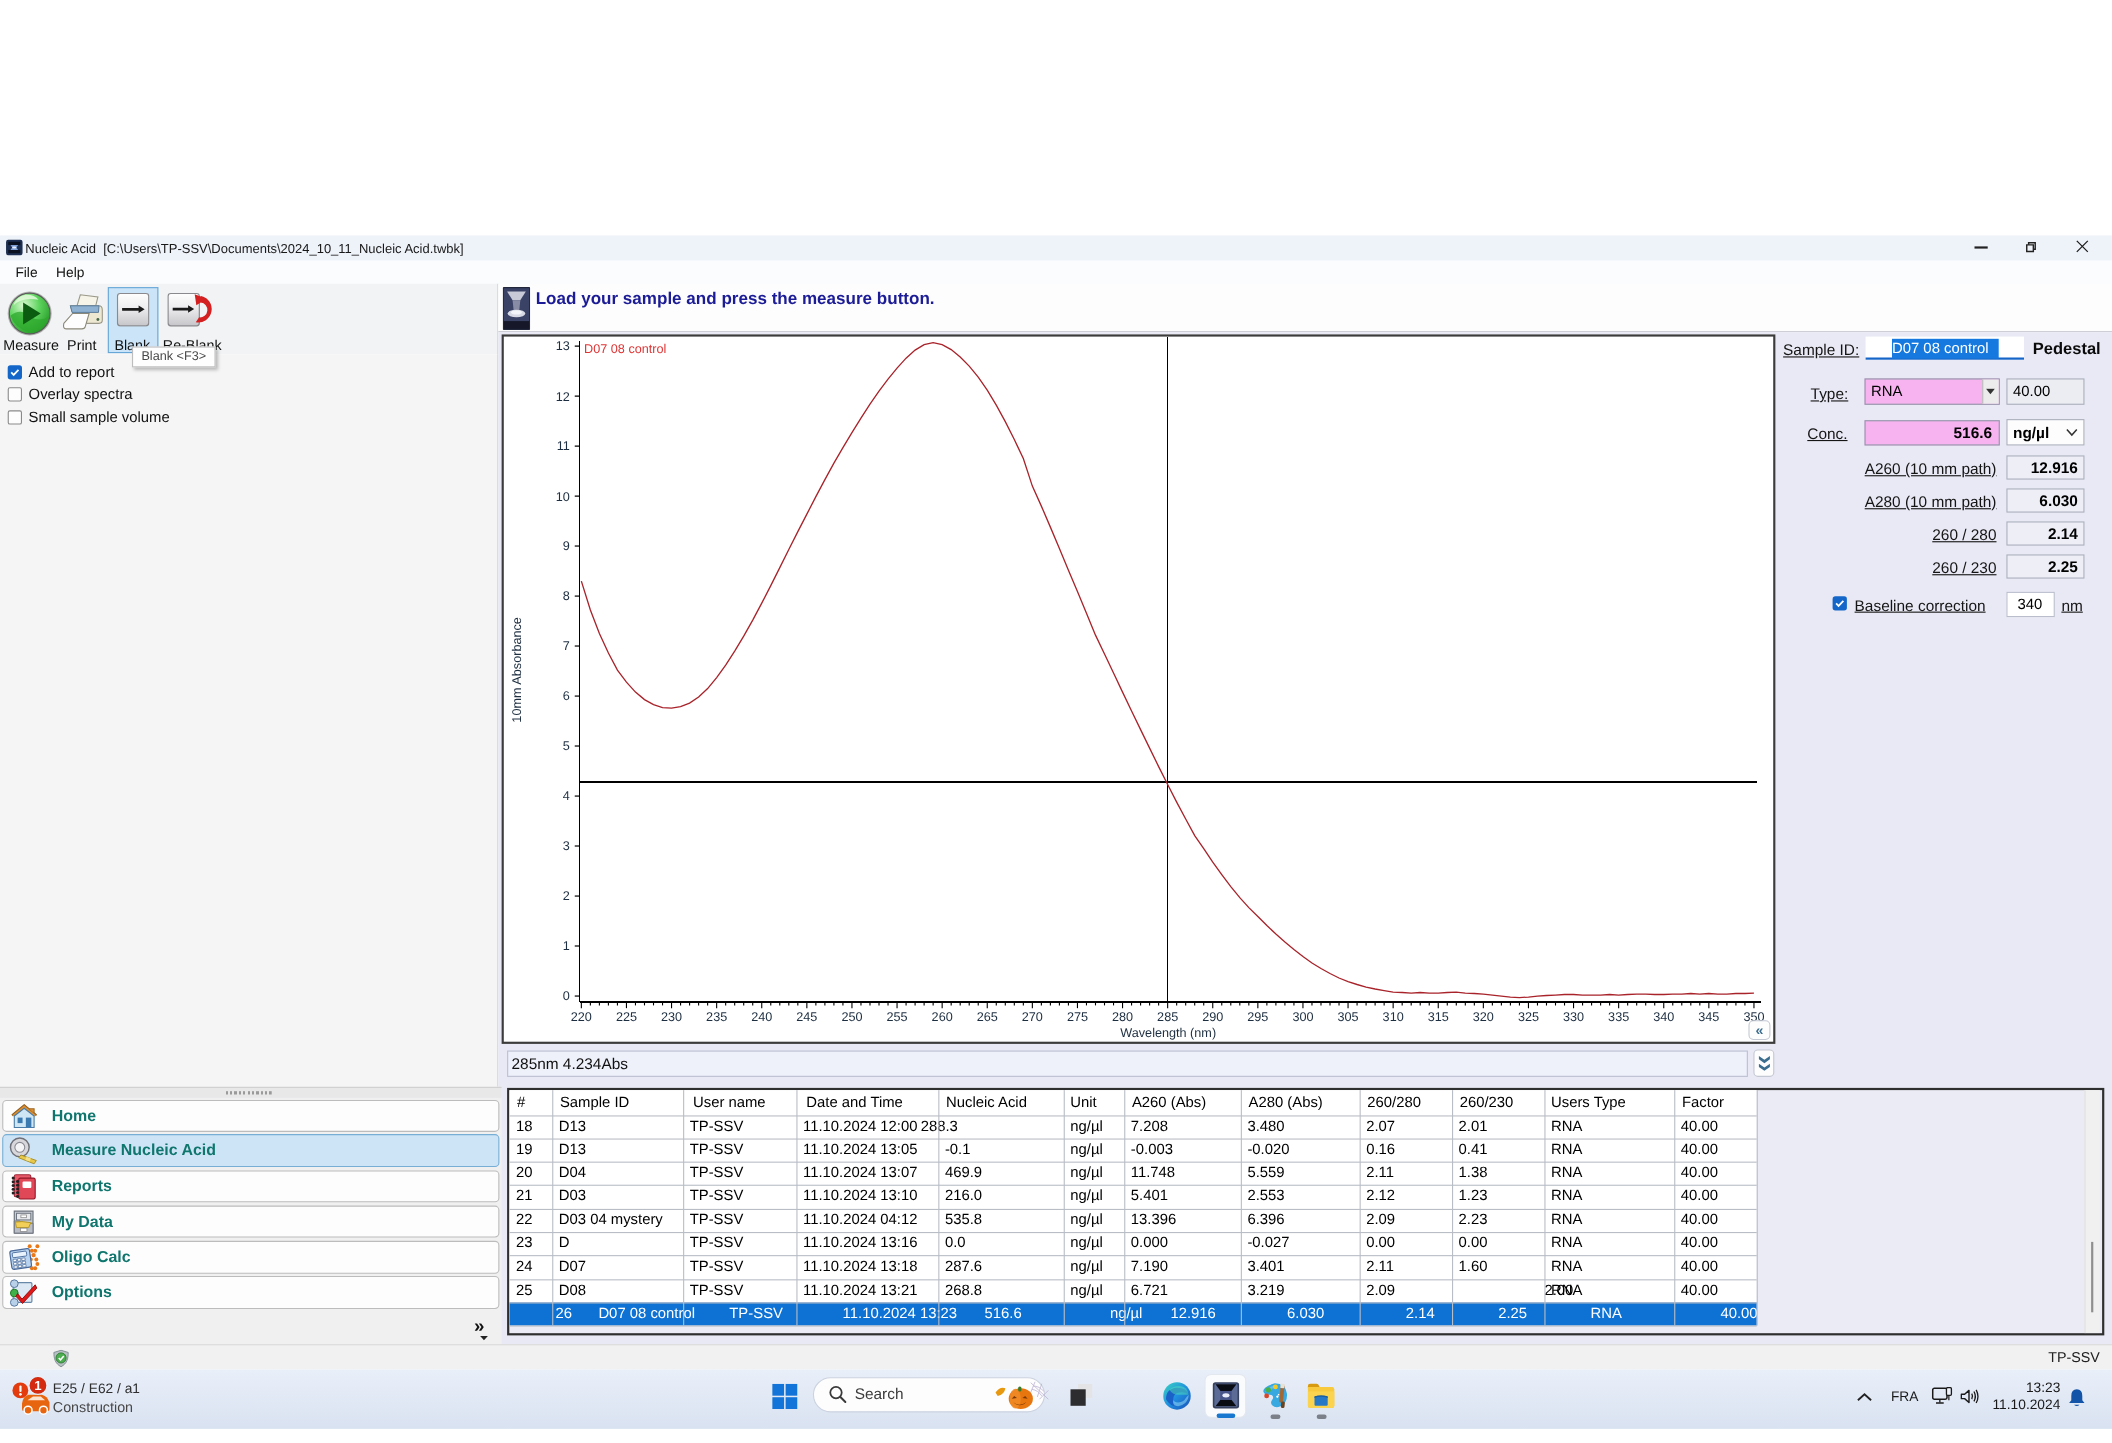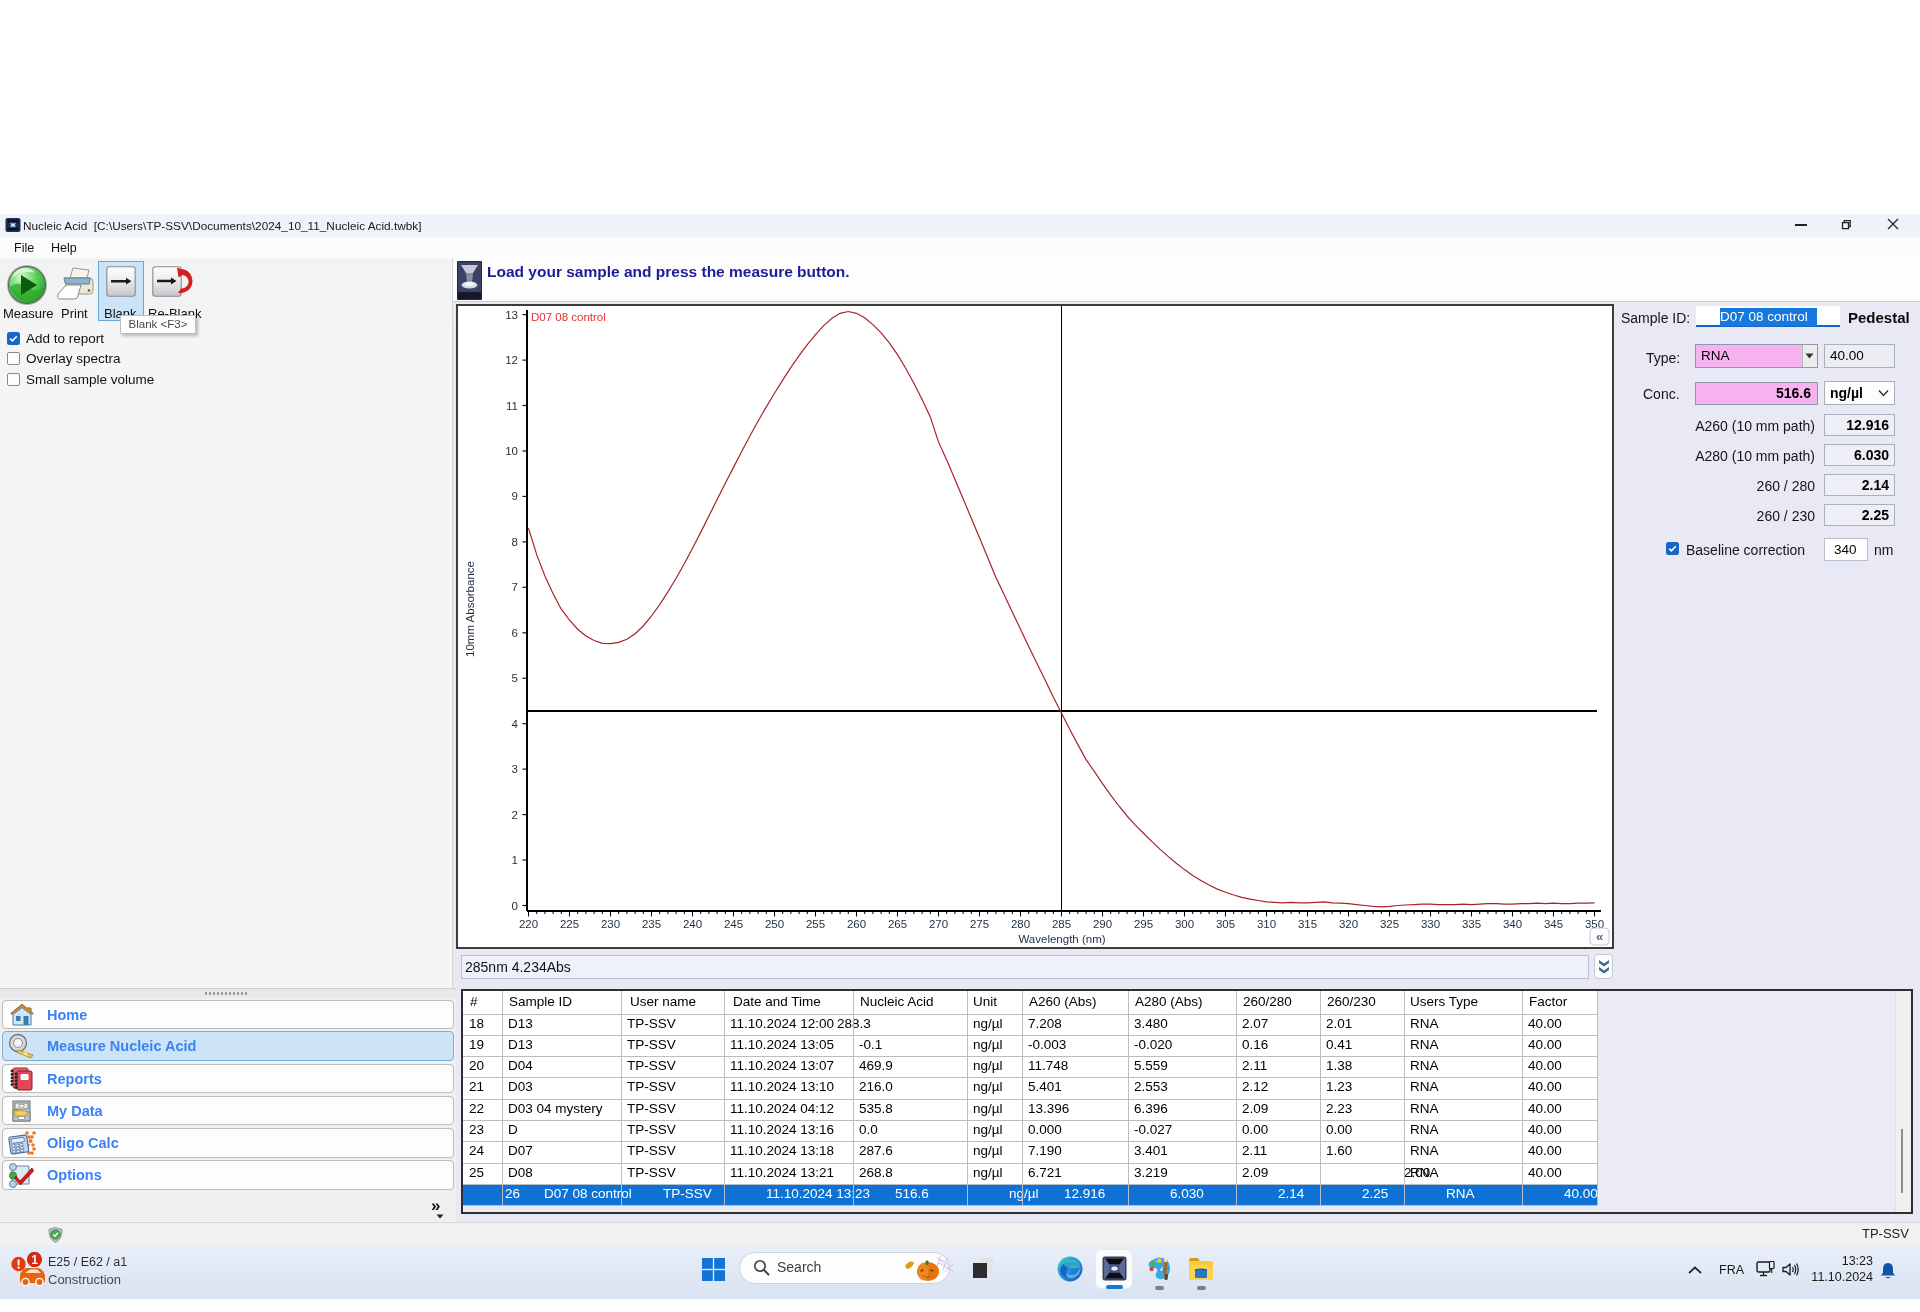--- a/index.html
+++ b/index.html
@@ -24,32 +24,32 @@
 
 .cb { width:13px; height:13px; border:1px solid #8a8a8a; background:#fdfdfd; border-radius:2px; }
 .cbchecked { width:13px; height:13px; background:#1467c8; border-radius:2.5px; }
 .cbchecked svg { position:absolute; left:1px; top:1px; }
 .cblabel { font-size:13.5px; color:#111; }
 
 #loadmsg { left:487px; top:263px; font-size:15.5px; font-weight:bold; color:#1c1c96; }
 
 #chart { left:456px; top:304px; width:1158px; height:645px; background:#fff; border:2px solid #3c3c3c; }
 
-.rp-label { font-size:14px; color:#151515; }
+.rp-label { font-size:14px; color:#151515;text-decoration:underline; }
 .rp-box { border:1px solid #abb0bd; background:#edeef6; font-size:14px; font-weight:bold; color:#000; }
 
 #statusfield { left:461px; top:955px; width:1128px; height:24px; background:#eef0fa; border:1px solid #babecf; font-size:14px; color:#111; line-height:22px; padding-left:3px; }
 .tbl-line { position:absolute; background:#b9bdc6; }
 .tbl-cell { position:absolute; font-size:13.5px; color:#000; white-space:nowrap; }
 .tbl-cell.sel { color:#fff;margin-left:36px; }
 
 #sidebar { left:0; top:988px; width:456px; height:234px; background:#f0f0f1; }
 .sbitem { position:absolute; left:2px; width:452px; height:28px; background:#fdfdfd; border:1px solid #bcbcbc; border-radius:4px; }
 .sbitem.sel { background:#cde4f7; border:1.5px solid #77aed6; }
-.sbtext { position:absolute; left:47px; font-size:14.5px; font-weight:bold; color:#3b82f6; }
+.sbtext { position:absolute; left:47px; font-size:14.5px; font-weight:bold; color:#0f766e; }
 
 #appstatus { left:0; top:1222px; width:1920px; height:23px; background:#f1f1f2; border-top:1px solid #d9d9d9; }
 #taskbar { left:0; top:1245px; width:1920px; height:54px; background:linear-gradient(#e9eff9,#d9e2f1); }
 #tray { font-size:12.5px; color:#1a1a1a; }
 .traytime { font-size:12.5px; color:#1a1a1a; text-align:right; }
 </style>
 </head>
 <body>
 <div id="page">
 

